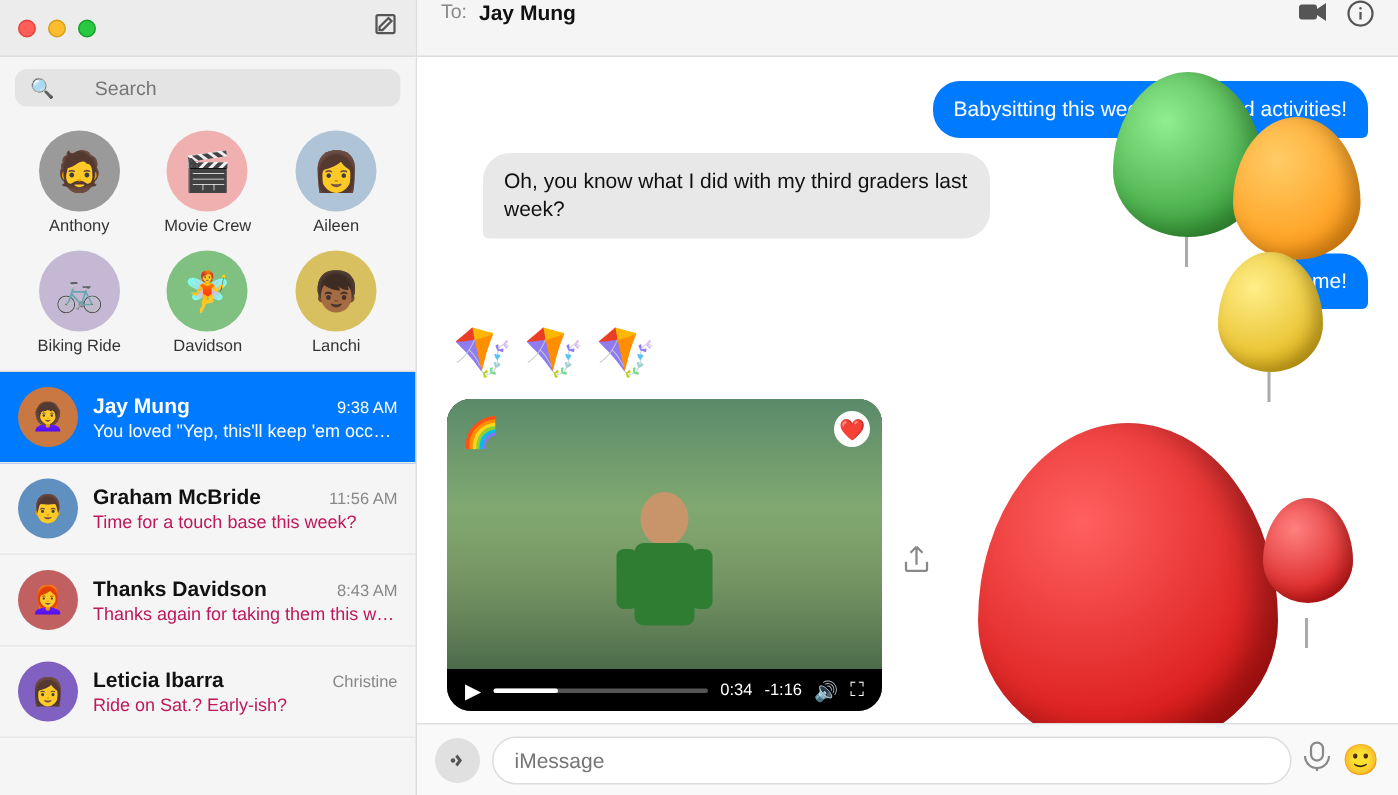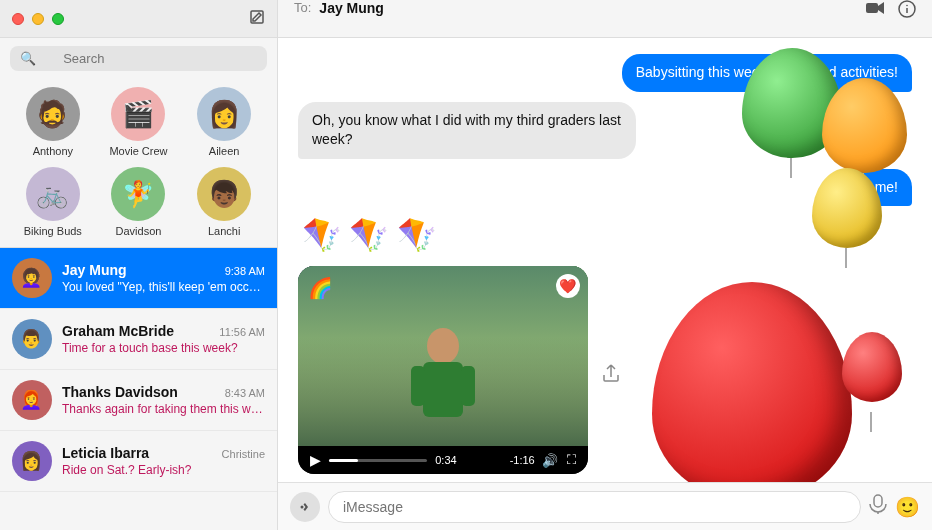--- a/index.html
+++ b/index.html
@@ -165,20 +165,21 @@
     }
     .bubble.out {
       background: #007aff;
       color: #fff;
       border-bottom-right-radius: 4px;
     }
     .bubble.inc {
       background: #e8e8e8;
       color: #111;
       border-bottom-left-radius: 4px;
+      margin-left: 24px;
     }
 
     .kite-row { display: flex; gap: 8px; margin-bottom: 12px; padding-left: 4px; }
     .kite-emoji { font-size: 32px; }
 
     .video-bubble {
       background: #000;
       border-radius: 16px;
       overflow: hidden;
       width: 290px;
@@ -308,21 +309,21 @@
       <span class="contact-name">Movie Crew</span>
     </div>
     <div class="contact-pin">
       <div class="avatar-circle" style="background:#b0c4d8; font-size:26px;">👩</div>
       <span class="contact-name">Aileen</span>
     </div>
   </div>
   <div class="pinned-contacts" style="padding-top:0;">
     <div class="contact-pin">
       <div class="avatar-circle" style="background:#c4b8d4; font-size:26px;">🚲</div>
-      <span class="contact-name">Biking Buds</span>
+      <span class="contact-name">Biking Ride</span>
     </div>
     <div class="contact-pin">
       <div class="avatar-circle" style="background:#80c080; font-size:26px;">🧚</div>
       <span class="contact-name">Davidson</span>
     </div>
     <div class="contact-pin">
       <div class="avatar-circle" style="background:#d8c060; font-size:26px;">👦🏾</div>
       <span class="contact-name">Lanchi</span>
     </div>
   </div>
@@ -437,21 +438,21 @@
             <div style="position:absolute; top:10px; left:10px; font-size:20px;">🌈</div>
           </div>
         </div>
         <div class="video-heart">❤️</div>
         <div class="video-controls">
           <span class="play-btn">▶</span>
           <div class="progress-bar">
             <div class="progress-fill"></div>
           </div>
           <span style="color:#fff;font-size:11px;">0:34</span>
-          <span style="color:#fff;font-size:11px;margin-left:45px;">-1:16</span>
+          <span style="color:#fff;font-size:11px;">-1:16</span>
           <span style="color:#fff;font-size:13px;">🔊</span>
           <span style="color:#fff;font-size:13px;">⛶</span>
         </div>
       </div>
       <div style="position:absolute; right:-32px; top:50%; transform:translateY(-50%);">
         <svg width="18" height="20" viewBox="0 0 18 20" fill="none" stroke="#888" stroke-width="1.5">
           <path d="M9 14V2M9 2L5 6M9 2l4 4"></path>
           <path d="M2 12v5a1 1 0 001 1h12a1 1 0 001-1v-5"></path>
         </svg>
       </div>

